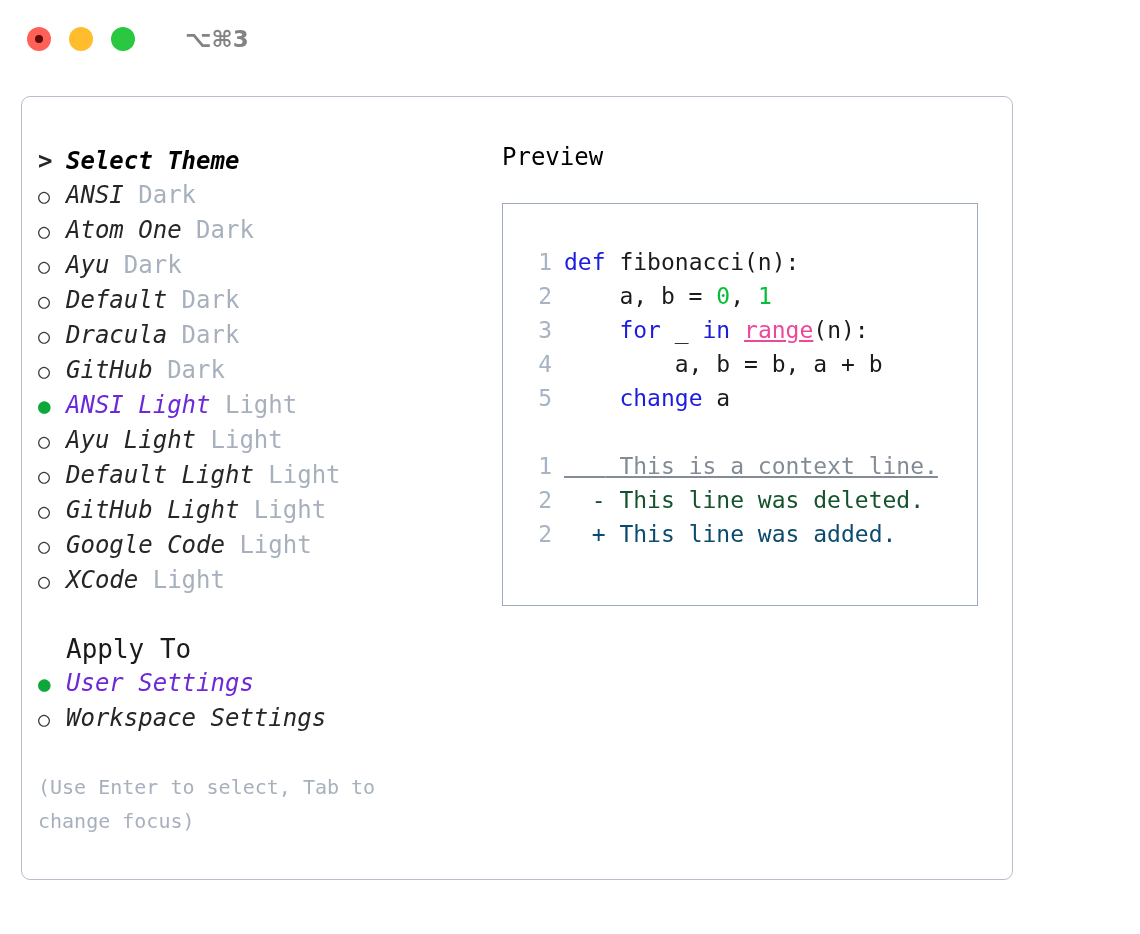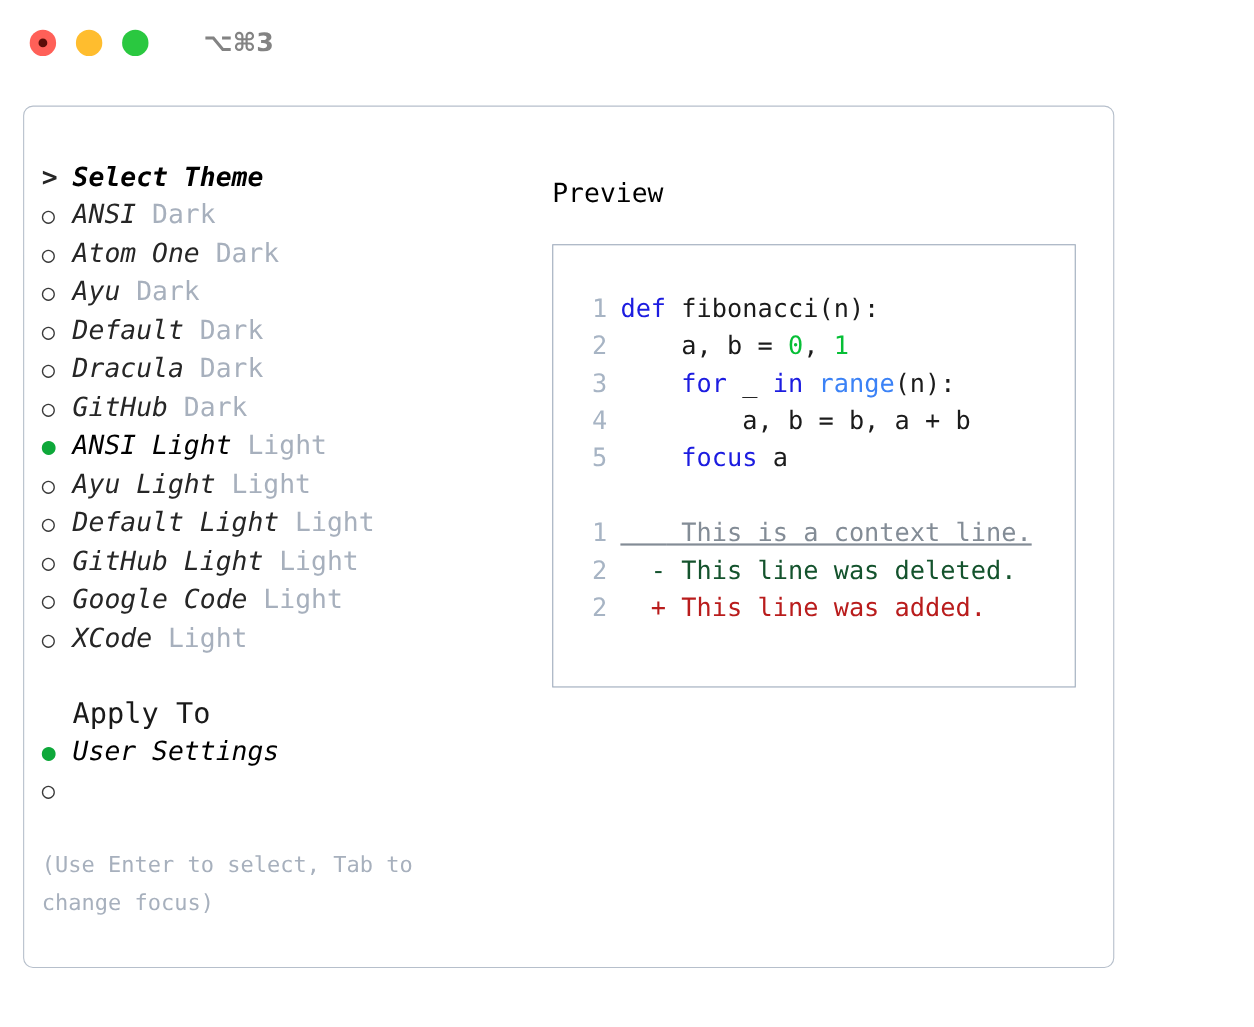--- a/index.html
+++ b/index.html
@@ -120,21 +120,21 @@
   .bullet-filled {
     color: #0ea83a;
     font-size: 21px;
   }
   .bullet-empty {
     color: #3a3a3a;
     font-size: 20px;
   }
 
   .label { color: #262626; font-style: italic; }
-  .label.sel { color: #000000; }
+  .label.sel { color: #6d28d9; }
   .suffix { color: #a7b0bd; }
 
   .section-title {
     font-size: 26px;
     line-height: 34px;
     color: #1a1a1a;
     padding-left: 28px;
     white-space: pre;
   }
 
@@ -147,21 +147,21 @@
     color: #a7b0bd;
     width: 410px;
     white-space: pre-wrap;
     word-break: break-word;
   }
 
   
   .right-col {
     position: absolute;
     left: 480px;
-    top: 62px;
+    top: 43px;
     width: 495px;
   }
   .preview-title {
     font-size: 24px;
     line-height: 34px;
     color: #000000;
     font-weight: normal;
     margin-bottom: 29px;
   }
   .preview-box {
@@ -183,28 +183,28 @@
   }
   .lineno {
     flex: 0 0 30px;
     text-align: right;
     color: #a7b4c4;
     margin-right: 12px;
   }
   .codetext { white-space: pre; text-align: right; }
 
   .tok-kw   { color: #1c1ce0; }
-  .tok-fn   { color: #3b82f6; }
+  .tok-fn   { color: #ec4899; text-decoration: underline; }
   .tok-num  { color: #06bf36; }
   .tok-plain{ color: #1b1b1b; }
 
   .diff-gap { height: 34px; }
   .diff-ctx { color: #838c96; text-decoration: underline; }
   .diff-del { color: #14532d; }
-  .diff-add { color: #b91c1c; }
+  .diff-add { color: #0c4a6e; }
 </style>
 </head>
 <body>
 
 <div class="window">
 
   <div class="titlebar">
     <div class="lights">
       <span class="light red"></span>
       <span class="light yellow"></span>
@@ -237,36 +237,36 @@
             <div class="row"><span class="marker bullet-empty">○</span><span class="label">Google Code</span><span class="suffix"> Light</span></div>
             <div class="row"><span class="marker bullet-empty">○</span><span class="label">XCode</span><span class="suffix"> Light</span></div>
           </div>
 
         <div class="spacer-lg"></div>
 
         <div class="section-title">Apply To</div>
 
         <div id="apply-list">
             <div class="row"><span class="marker bullet-filled">●</span><span class="label sel">User Settings</span></div>
-            <div class="row"><span class="marker bullet-empty">○</span></div>
+            <div class="row"><span class="marker bullet-empty">○</span><span class="label">Workspace Settings</span></div>
           </div>
 
         <div class="hint">(Use Enter to select, Tab to change focus)</div>
       </div>
 
       <div class="right-col">
         <div class="preview-title">Preview</div>
 
         <div class="preview-box">
           <div id="code-block">
               <div class="code-line"><span class="lineno">1</span><span class="codetext"><span class="tok-kw">def </span><span class="tok-plain">fibonacci(n):</span></span></div>
               <div class="code-line"><span class="lineno">2</span><span class="codetext"><span class="tok-plain">    a, b = </span><span class="tok-num">0</span><span class="tok-plain">, </span><span class="tok-num">1</span></span></div>
               <div class="code-line"><span class="lineno">3</span><span class="codetext"><span class="tok-plain">    </span><span class="tok-kw">for</span><span class="tok-plain"> _ </span><span class="tok-kw">in</span><span class="tok-plain"> </span><span class="tok-fn">range</span><span class="tok-plain">(n):</span></span></div>
               <div class="code-line"><span class="lineno">4</span><span class="codetext"><span class="tok-plain">        a, b = b, a + b</span></span></div>
-              <div class="code-line"><span class="lineno">5</span><span class="codetext"><span class="tok-plain">    </span><span class="tok-kw">focus</span><span class="tok-plain"> a</span></span></div>
+              <div class="code-line"><span class="lineno">5</span><span class="codetext"><span class="tok-plain">    </span><span class="tok-kw">change</span><span class="tok-plain"> a</span></span></div>
             </div>
           <div class="diff-gap"></div>
           <div id="diff-block">
               <div class="code-line"><span class="lineno">1</span><span class="codetext diff-ctx"><span>   </span><span> This is a context line.</span></span></div>
               <div class="code-line"><span class="lineno">2</span><span class="codetext diff-del"><span>  -</span><span> This line was deleted.</span></span></div>
               <div class="code-line"><span class="lineno">2</span><span class="codetext diff-add"><span>  +</span><span> This line was added.</span></span></div>
             </div>
         </div>
       </div>
 

